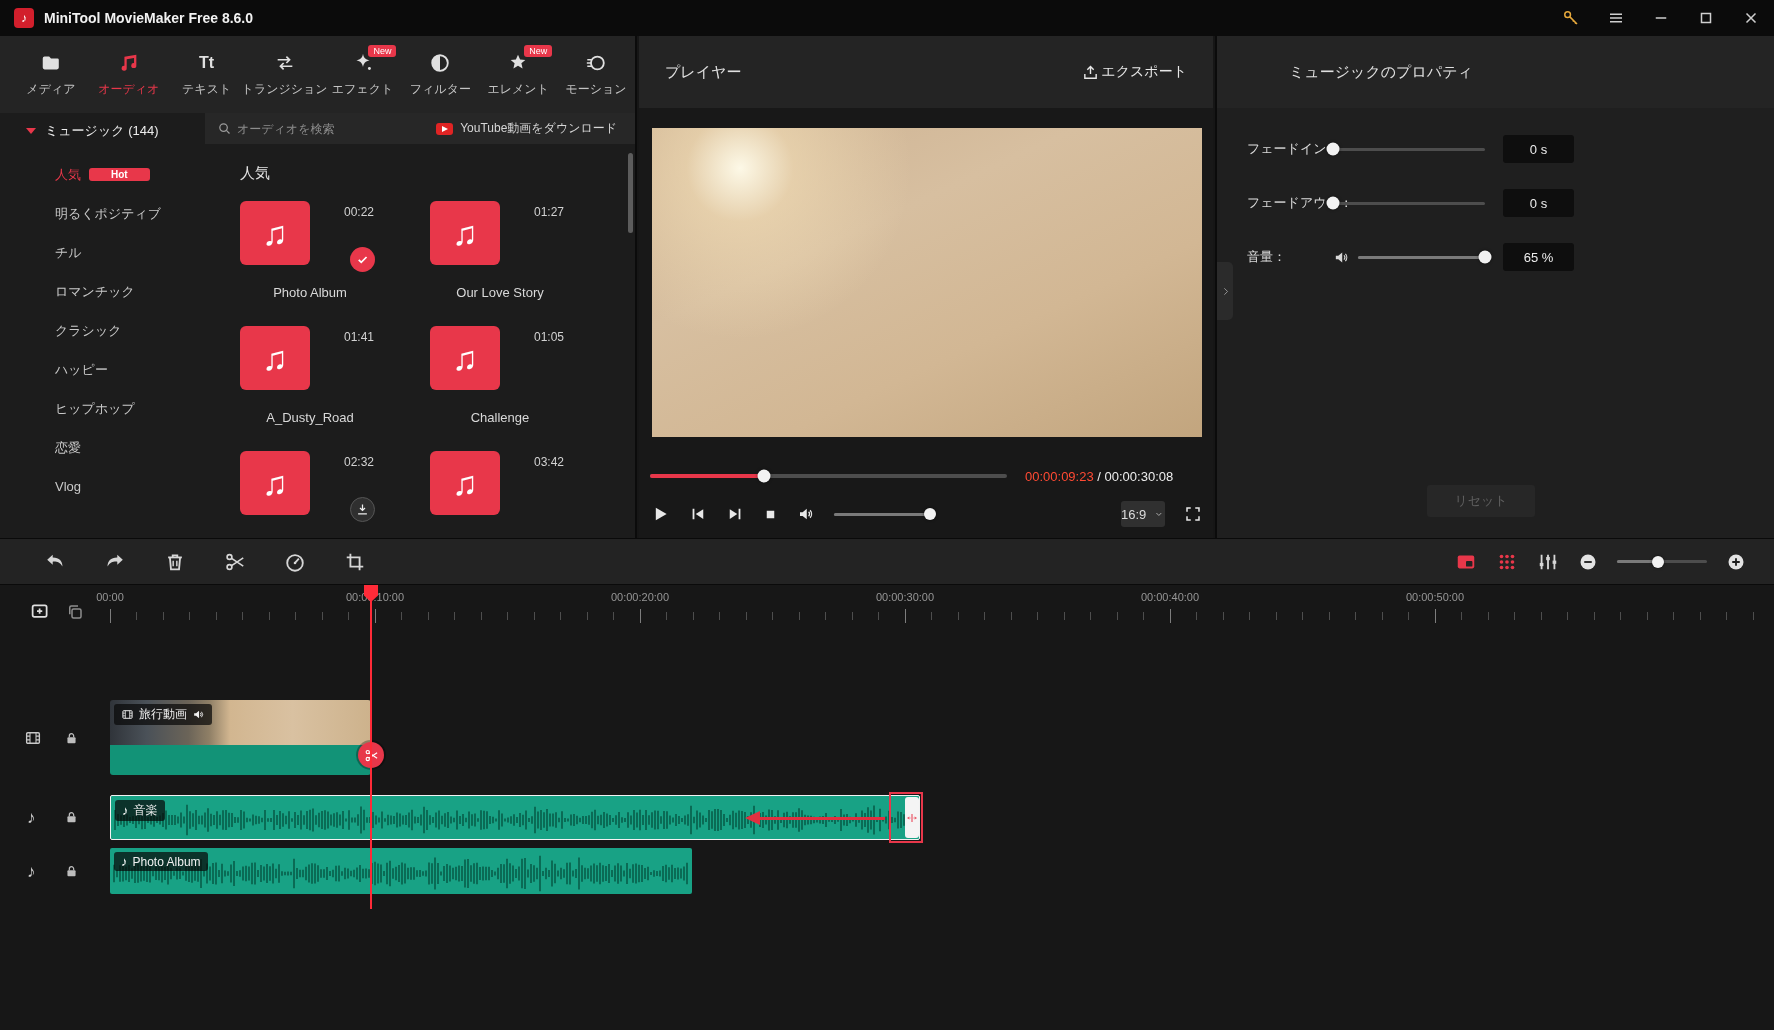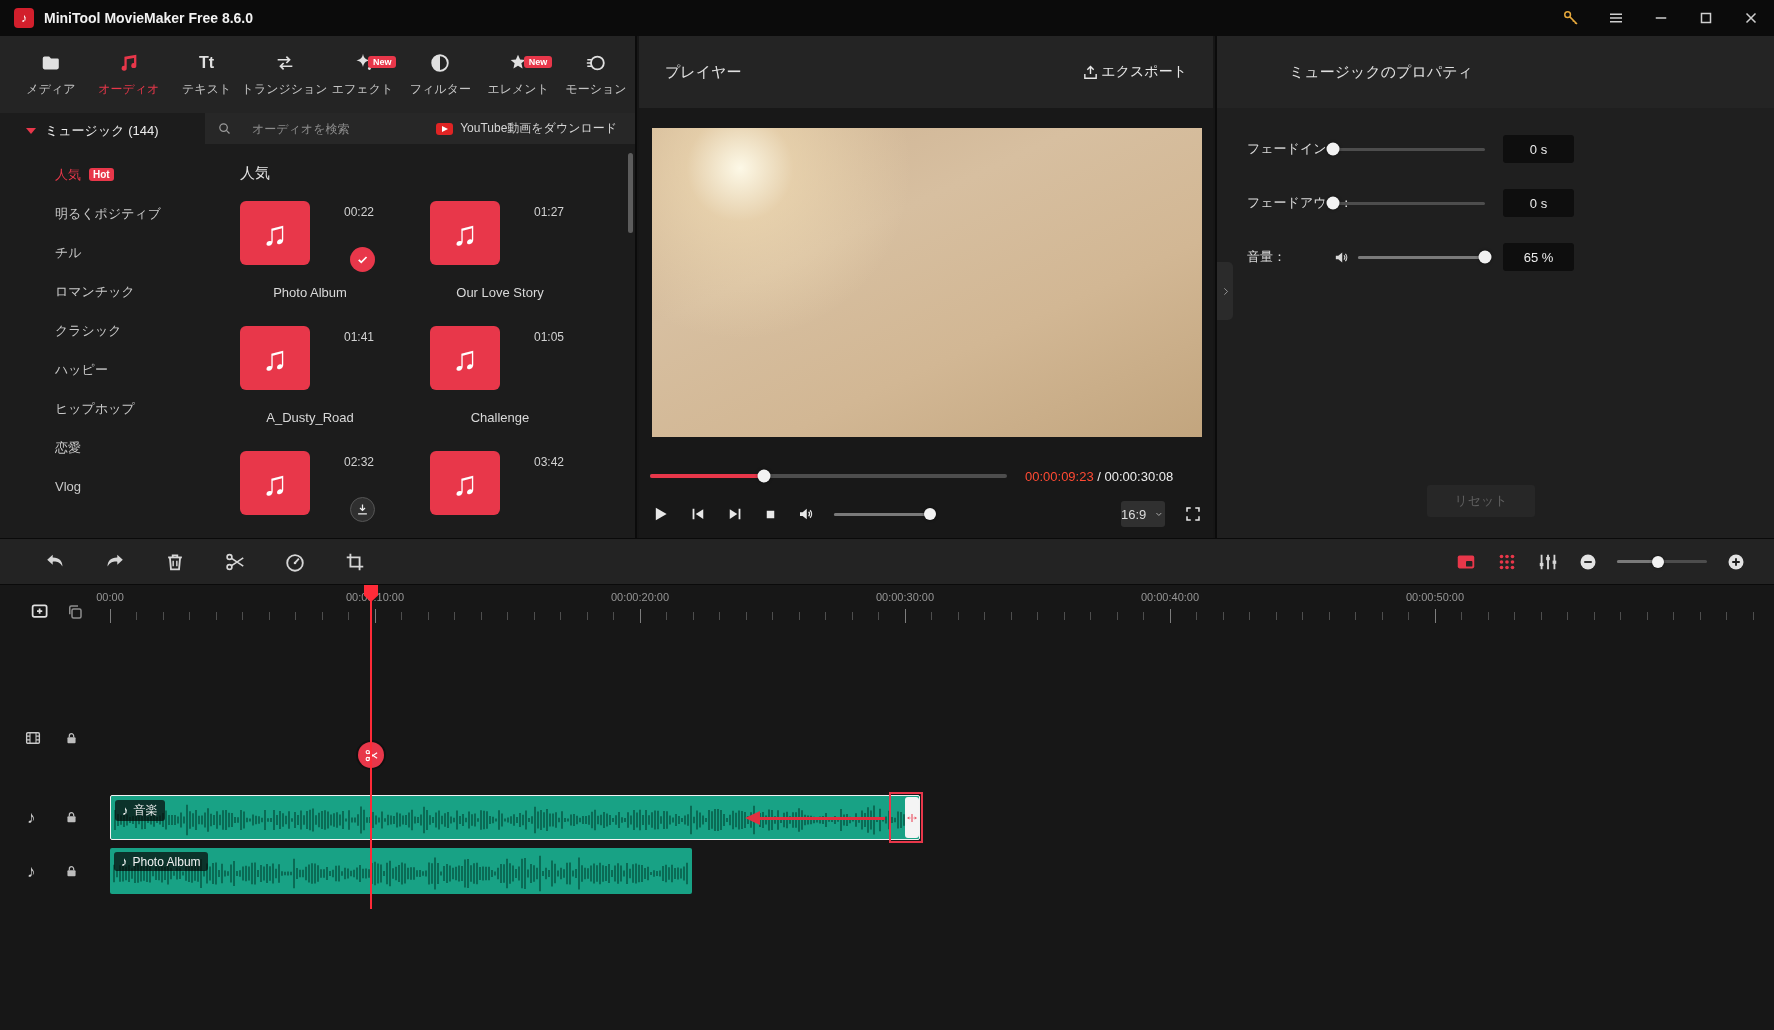--- a/index.html
+++ b/index.html
@@ -21,33 +21,33 @@
 .key{color:#e7a93c}
 
 
 #main{position:absolute;top:36px;left:0;width:1774px;height:502px}
 #left{position:absolute;left:0;top:0;width:637px;height:502px;background:#1c1c1c;border-right:2px solid #0b0b0b}
 #tabbar{position:absolute;left:0;top:0;width:100%;height:77px;background:#242424;display:flex;padding-left:12px}
 .tab{position:relative;width:78px;display:flex;flex-direction:column;align-items:center;justify-content:center;gap:7px;cursor:pointer}
 .tab .tab-icon{width:22px;height:22px;color:#e0e0e0}
 .tab .tab-label{font-size:12px;color:#c4c4c4;white-space:nowrap}
 .tab.active .tab-icon,.tab.active .tab-label{color:#e8374a}
-.new-badge{position:absolute;top:20px;right:5px;background:#e8374a;color:#fff;font-size:9px;font-weight:bold;
+.new-badge{position:absolute;top:9px;right:5px;background:#e8374a;color:#fff;font-size:9px;font-weight:normal;
   padding:1px 5px;border-radius:3px}
 
 #sidebar{position:absolute;left:0;top:77px;width:205px;bottom:0;background:#1c1c1c}
 #sidebar-header{display:flex;align-items:center;gap:9px;height:36px;padding-left:26px;font-size:13px;color:#ededed;cursor:pointer}
 .tri-down{width:0;height:0;border-left:5px solid transparent;border-right:5px solid transparent;border-top:6px solid #e8374a}
 #sidebar ul{list-style:none;padding-top:6px}
 #sidebar li{display:flex;align-items:center;height:39px;padding-left:55px;font-size:13px;color:#c9c9c9;cursor:pointer}
 #sidebar li.active{color:#e8374a}
-.hot-badge{margin-left:8px;background:#e8374a;color:#fff;font-size:10px;font-weight:bold;padding:1px 4px;border-radius:3px}
+.hot-badge{margin-left:8px;background:#e8374a;color:#fff;font-size:10px;font-weight:bold;padding:1px 22px;border-radius:3px}
 
 #library{position:absolute;left:205px;top:77px;right:0;bottom:0;background:#1c1c1c}
-#searchbar{display:flex;align-items:center;height:31px;background:#272727;padding:0 12px;gap:20px}
+#searchbar{display:flex;align-items:center;height:31px;background:#272727;padding:0 12px;gap:5px}
 #searchbar .ico{width:15px;height:15px;color:#9a9a9a}
 #searchbar input{background:transparent;border:none;outline:none;color:#bbb;font-size:12px;width:150px;font-family:inherit}
 #searchbar input::placeholder{color:#8d8d8d}
 .yt-group{margin-left:auto;display:flex;align-items:center;gap:7px;font-size:12px;color:#d6d6d6;cursor:pointer;padding-right:6px}
 .yt-icon{width:17px;height:12px;background:#e02424;border-radius:3px;position:relative}
 .yt-icon:after{content:"";position:absolute;left:6px;top:3px;border-left:6px solid #fff;border-top:3px solid transparent;border-bottom:3px solid transparent}
 #library-scroll{position:absolute;left:0;top:31px;right:0;bottom:0;overflow:hidden;padding:20px 0 0 35px}
 #library h3{font-size:15px;font-weight:normal;color:#e3e3e3}
 #cards{margin-top:18px;display:grid;grid-template-columns:140px 140px;column-gap:50px;row-gap:25px}
 .card{position:relative;width:140px;height:100px;cursor:pointer}
@@ -812,20 +812,37 @@
         </svg>
       </span>
 
     <span class="track-icon note-glyph" style="left:27px;top:278px">♪</span>
     <span class="ico track-icon lock" style="left:64px;top:279px">
         <svg>
           <use href="#i-lock"></use>
         </svg>
       </span>
 
+    <div id="video-clip">
+      <div class="thumbs"></div>
+      <div class="audio-part"></div>
+      <div class="clip-pill">
+        <span class="ico">
+            <svg>
+              <use href="#i-film"></use>
+            </svg>
+          </span>
+        <span>旅行動画</span>
+        <span class="ico">
+            <svg>
+              <use href="#i-speaker"></use>
+            </svg>
+          </span>
+      </div>
+    </div>
     <div id="scissors-btn">
       <span class="ico">
           <svg>
             <use href="#i-scissors"></use>
           </svg>
         </span>
     </div>
 
     <div id="music-clip1" class="music-clip">
       <div class="waveform">

